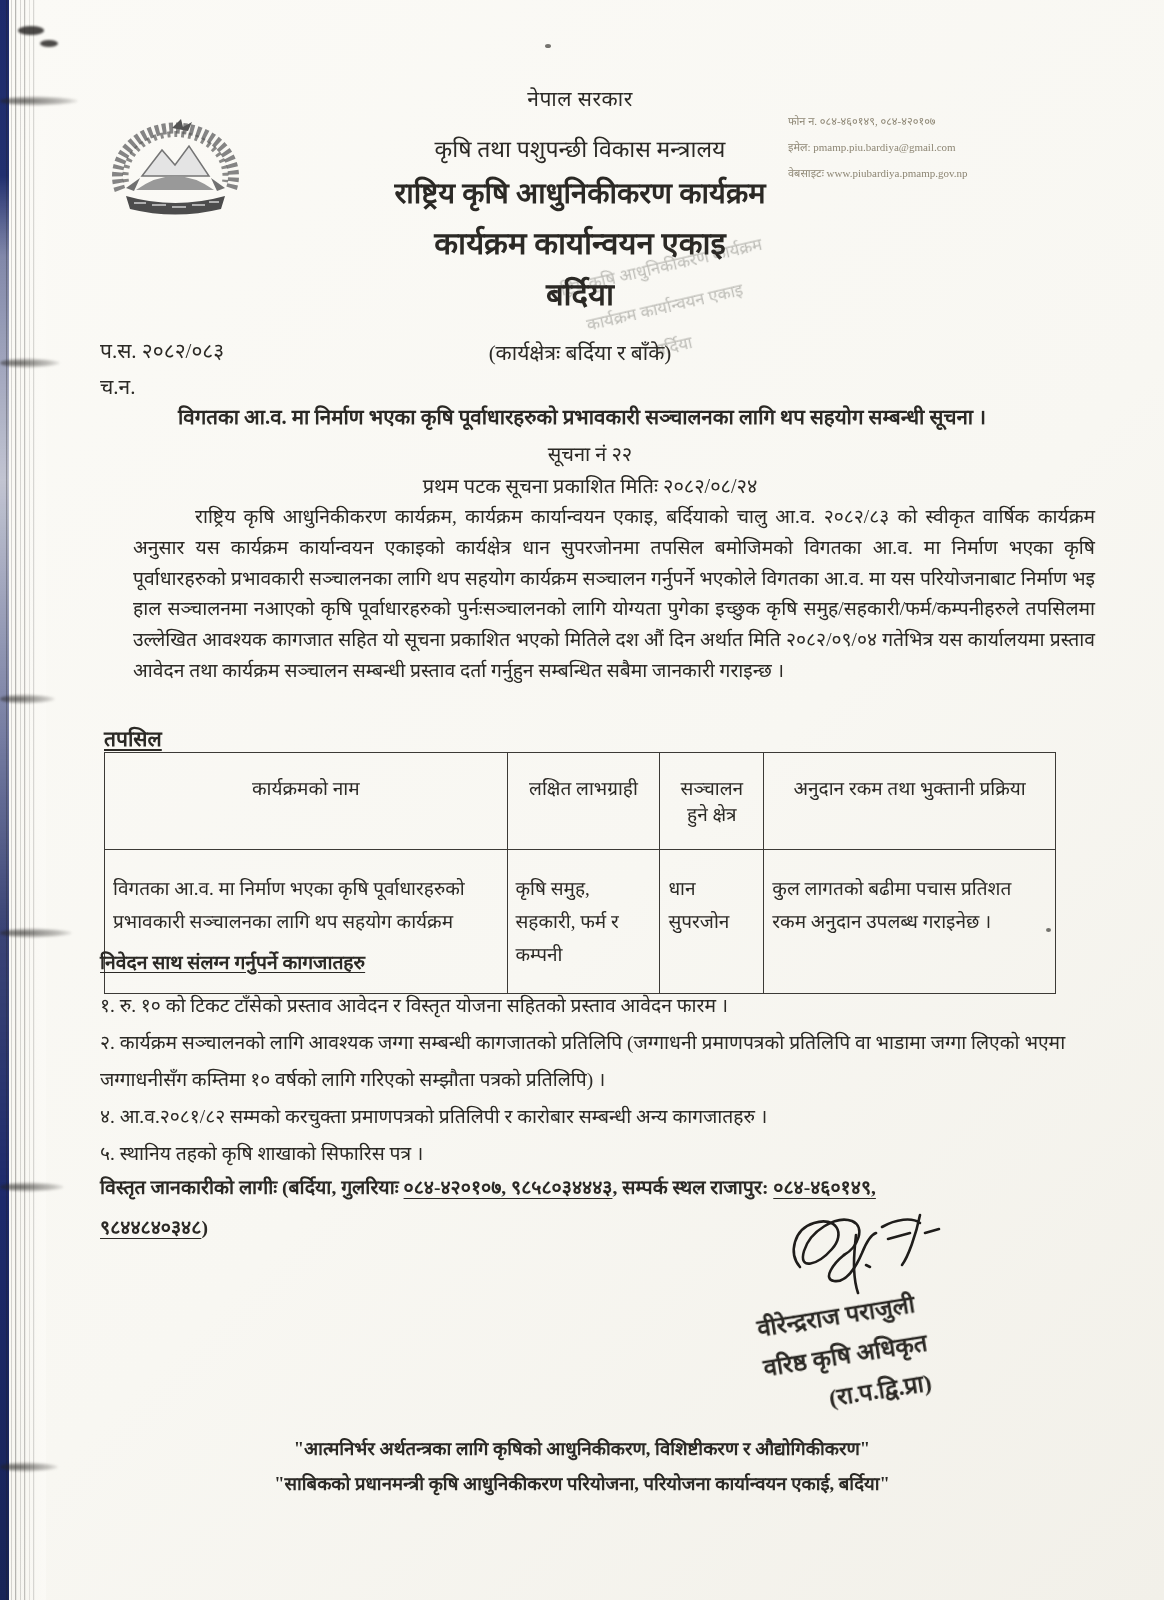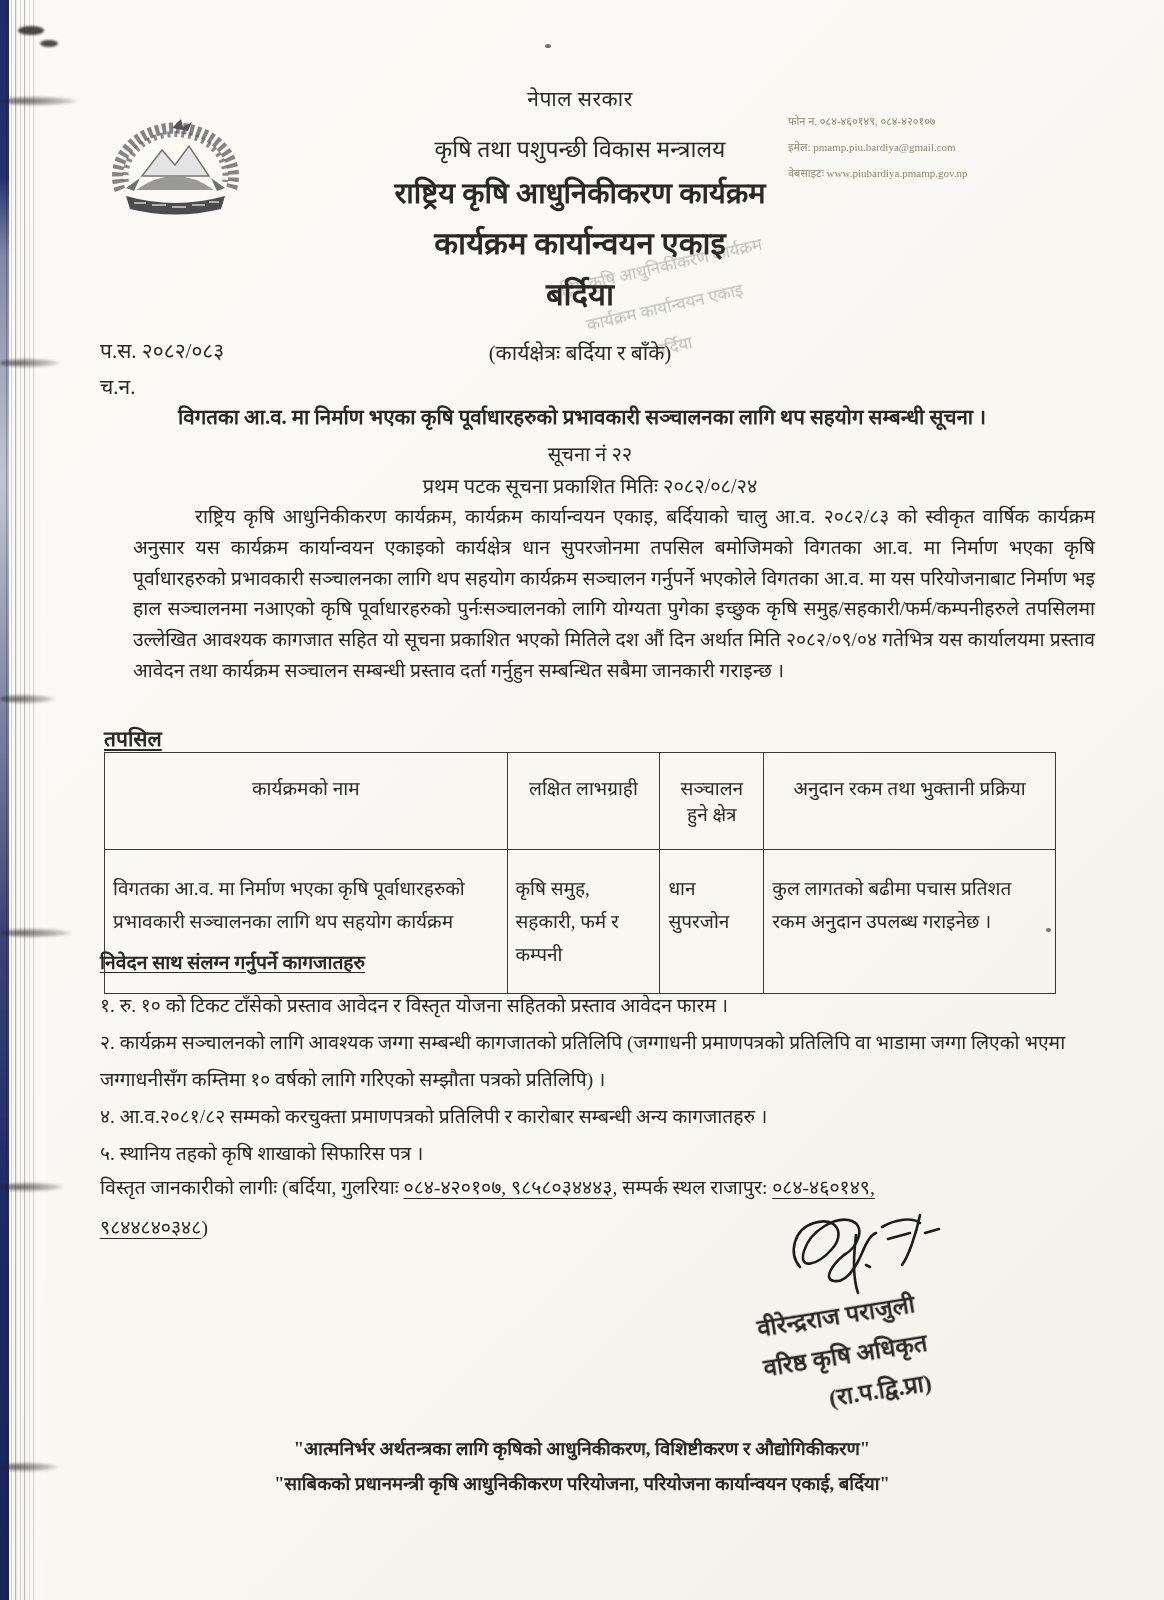--- a/index.html
+++ b/index.html
@@ -49,21 +49,21 @@
   table.notice{position:absolute;left:104px;top:752px;width:952px;border-collapse:collapse;font-size:19px;}
   table.notice th, table.notice td{border:1.6px solid #3c3a36;padding:22px 8px;vertical-align:top;font-weight:normal;}
   table.notice th{text-align:center;height:66px;}
   table.notice td{height:72px;line-height:33px;}
   .c1{width:403px;} .c2{width:153px;} .c3{width:104px;} .c4{width:292px;}
   
   .docs{position:absolute;left:100px;top:928px;width:980px;font-size:19.3px;margin-top:20px;}
   .docs-head{font-weight:bold;text-decoration:underline;text-underline-offset:3px;margin-bottom:12px;}
   .doc-item{line-height:37px;text-align:left;}
   
-  .info{position:absolute;left:100px;top:1168px;width:980px;font-size:19.5px;line-height:40px;font-weight:normal;}
+  .info{position:absolute;left:100px;top:1168px;width:980px;font-size:19.5px;line-height:40px;font-weight:bold;}
   .ul{text-decoration:underline;text-underline-offset:4px;}
   
   .sig-svg{position:absolute;left:770px;top:1205px;width:210px;height:110px;}
   .sig-block{position:absolute;left:762px;top:1288px;width:260px;transform:rotate(-9deg);
     font-size:24px;font-weight:bold;line-height:40px;filter:blur(.2px);}
   .sig-rank{padding-left:60px;}
   
   .footer{position:absolute;left:60px;top:1432px;width:1044px;text-align:center;font-size:18.5px;font-weight:bold;line-height:35px;}
 </style>
 </head>

